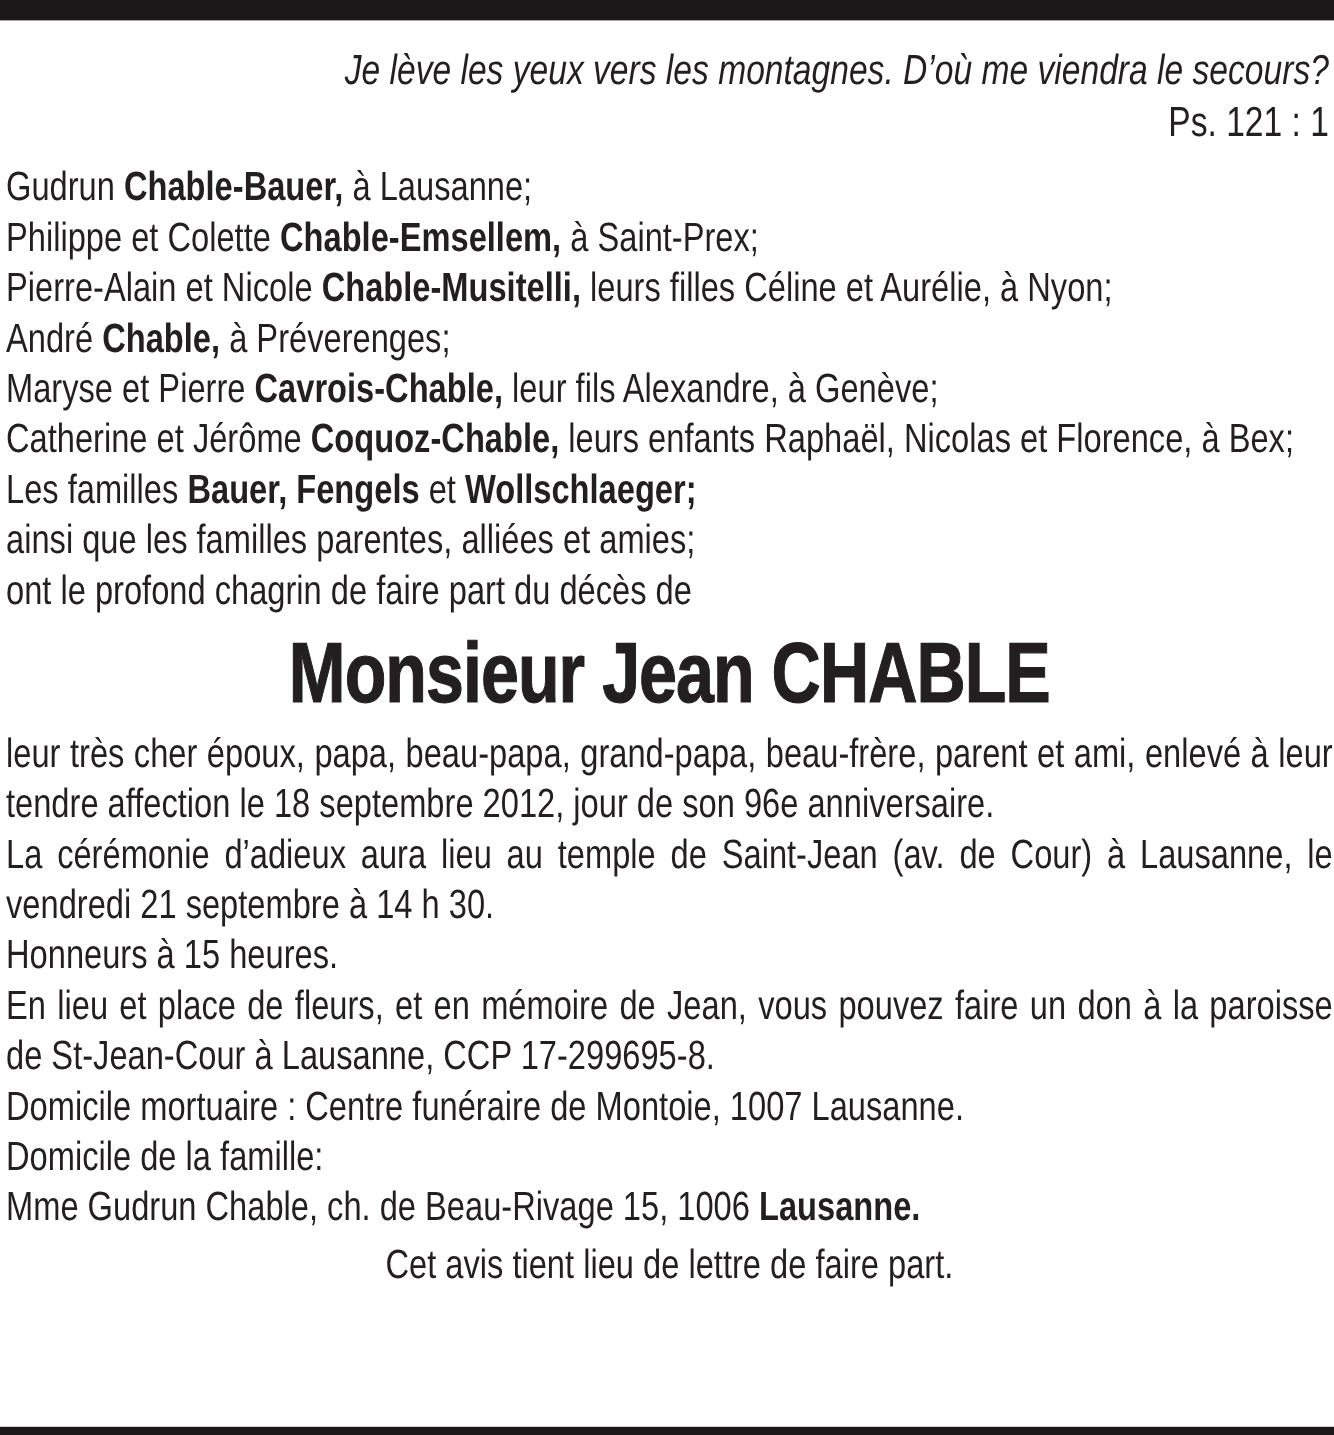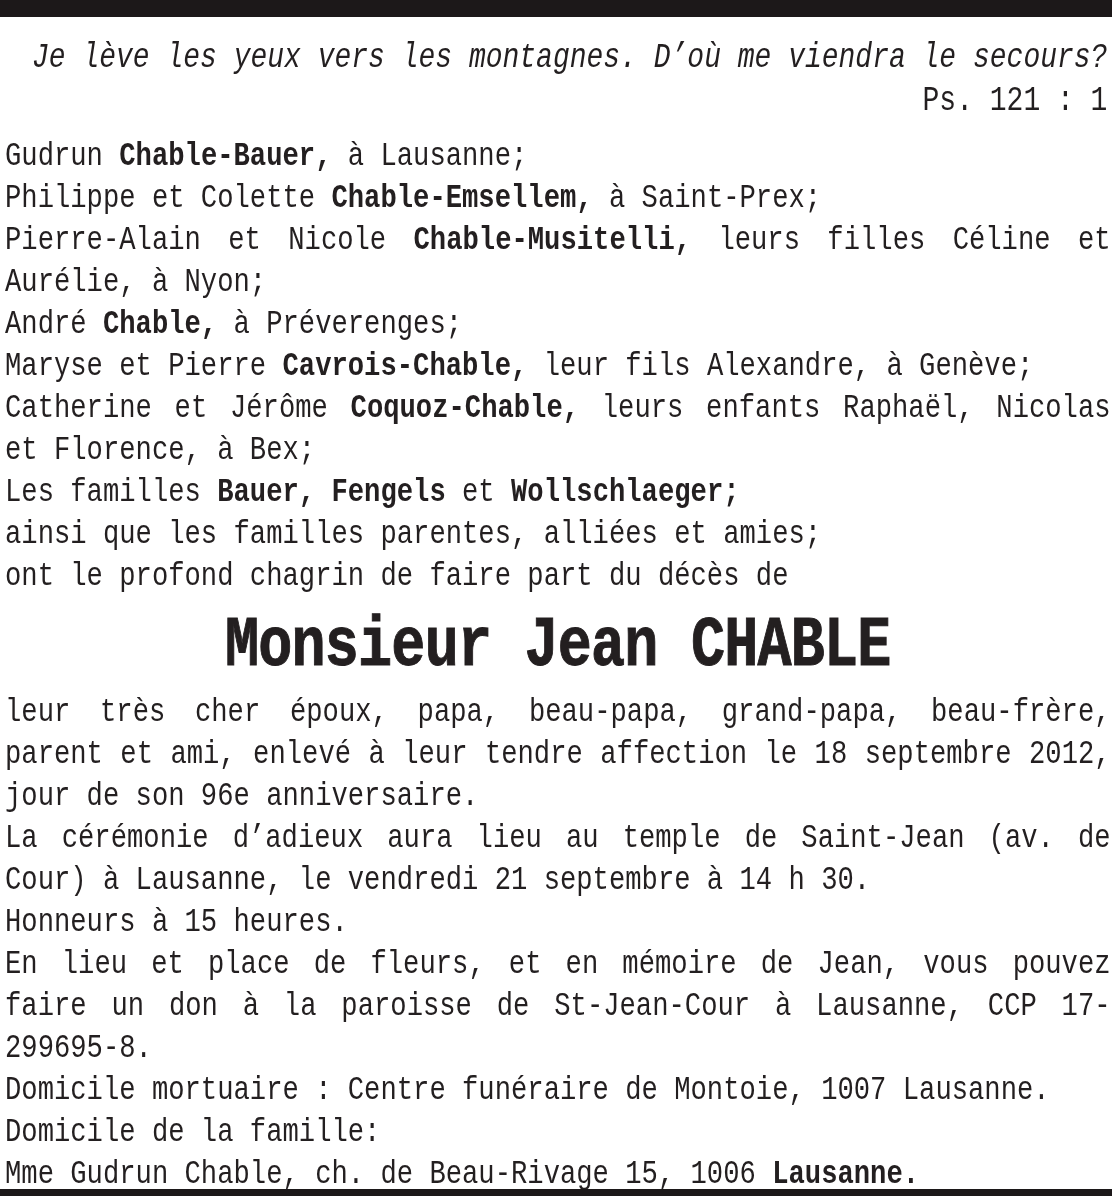--- a/index.html
+++ b/index.html
@@ -9,21 +9,21 @@
     height: 1196px;
     background: #ffffff;
     overflow: hidden;
   }
   .page {
     position: relative;
     width: 1112px;
     height: 1196px;
     background: #ffffff;
     color: #231f20;
-    font-family: Liberation Mono, monospace;
+    font-family: Liberation Sans, sans-serif;
   }
   .bar {
     position: absolute;
     left: 0;
     width: 1112px;
     background: #1c1819;
   }
   .bar-top { top: 0; height: 17px; }
   .bar-bottom { top: 1189px; height: 7px; }
 

